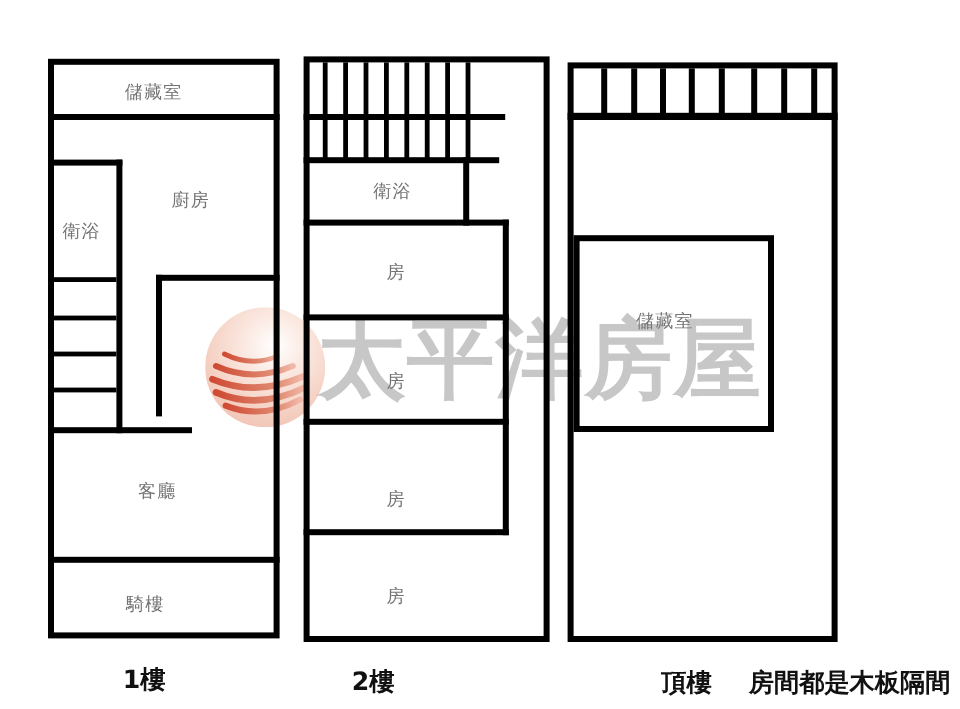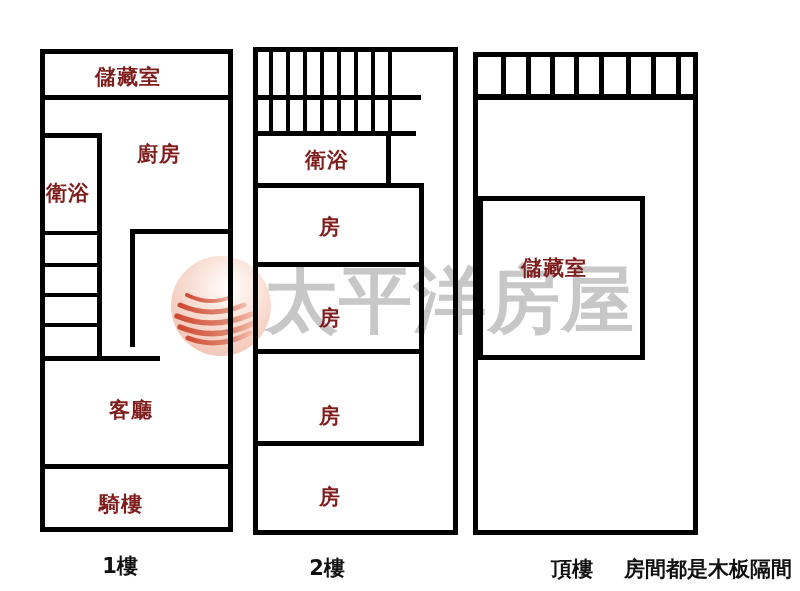--- a/index.html
+++ b/index.html
@@ -27,23 +27,23 @@
     position:absolute;
     border:5px solid #000;
     box-sizing:border-box;
     background:transparent;
     z-index:1;
   }
   .wall{position:absolute;background:#000;z-index:1;}
   .lbl{
     position:absolute;
     transform:translate(-50%,-50%);
-    font-size:21px;
-    font-weight:bold;
-    color:#7f1d1d;
+    font-size:15px;
+    font-weight:normal;
+    color:#737373;
     white-space:nowrap;
     z-index:2;
     letter-spacing:1px;
   }
   .dotted{border-bottom:2px dotted #444;padding-bottom:0px;}
   .flbl{
     position:absolute;
     transform:translate(-50%,-50%);
     font-size:21px;
     font-weight:bold;
@@ -131,31 +131,31 @@
       <div class="wall" style="left: 526px; top: 57px; width: 5px; height: 39px;"></div>
       <div class="wall" style="left: 550px; top: 57px; width: 5px; height: 39px;"></div>
       <div class="wall" style="left: 574px; top: 57px; width: 5px; height: 39px;"></div>
       <div class="wall" style="left: 599px; top: 57px; width: 5px; height: 39px;"></div>
       <div class="wall" style="left: 626px; top: 57px; width: 5px; height: 39px;"></div>
       <div class="wall" style="left: 651px; top: 57px; width: 5px; height: 39px;"></div>
       <div class="wall" style="left: 676px; top: 57px; width: 5px; height: 39px;"></div>
     </div>
 
   <div class="lbl" style="left:128px;top:77px">儲藏室</div>
-  <div class="lbl" style="left:159px;top:154px">廚房</div>
+  <div class="lbl" style="left:159px;top:167px">廚房</div>
   <div class="lbl" style="left:68px;top:193px">衛浴</div>
   <div class="lbl" style="left:131px;top:410px">客廳</div>
   <div class="lbl" style="left:121px;top:504px">騎樓</div>
 
   <div class="lbl" style="left:327px;top:160px">衛浴</div>
   <div class="lbl" style="left:330px;top:227px">房</div>
   <div class="lbl" style="left:330px;top:318px">房</div>
   <div class="lbl" style="left:330px;top:416px">房</div>
   <div class="lbl" style="left:330px;top:497px">房</div>
 
   <div class="lbl" style="left:554px;top:268px">儲藏室</div>
 
   <div class="flbl" style="left:120px;top:566px">1樓</div>
-  <div class="flbl" style="left:327px;top:568px">2樓</div>
+  <div class="flbl" style="left:311px;top:568px">2樓</div>
   <div class="flbl" style="left:572px;top:569px">頂樓</div>
   <div class="flbl" style="left:708px;top:569px">房間都是木板隔間</div>
 
 </div>
 
 </body></html>

